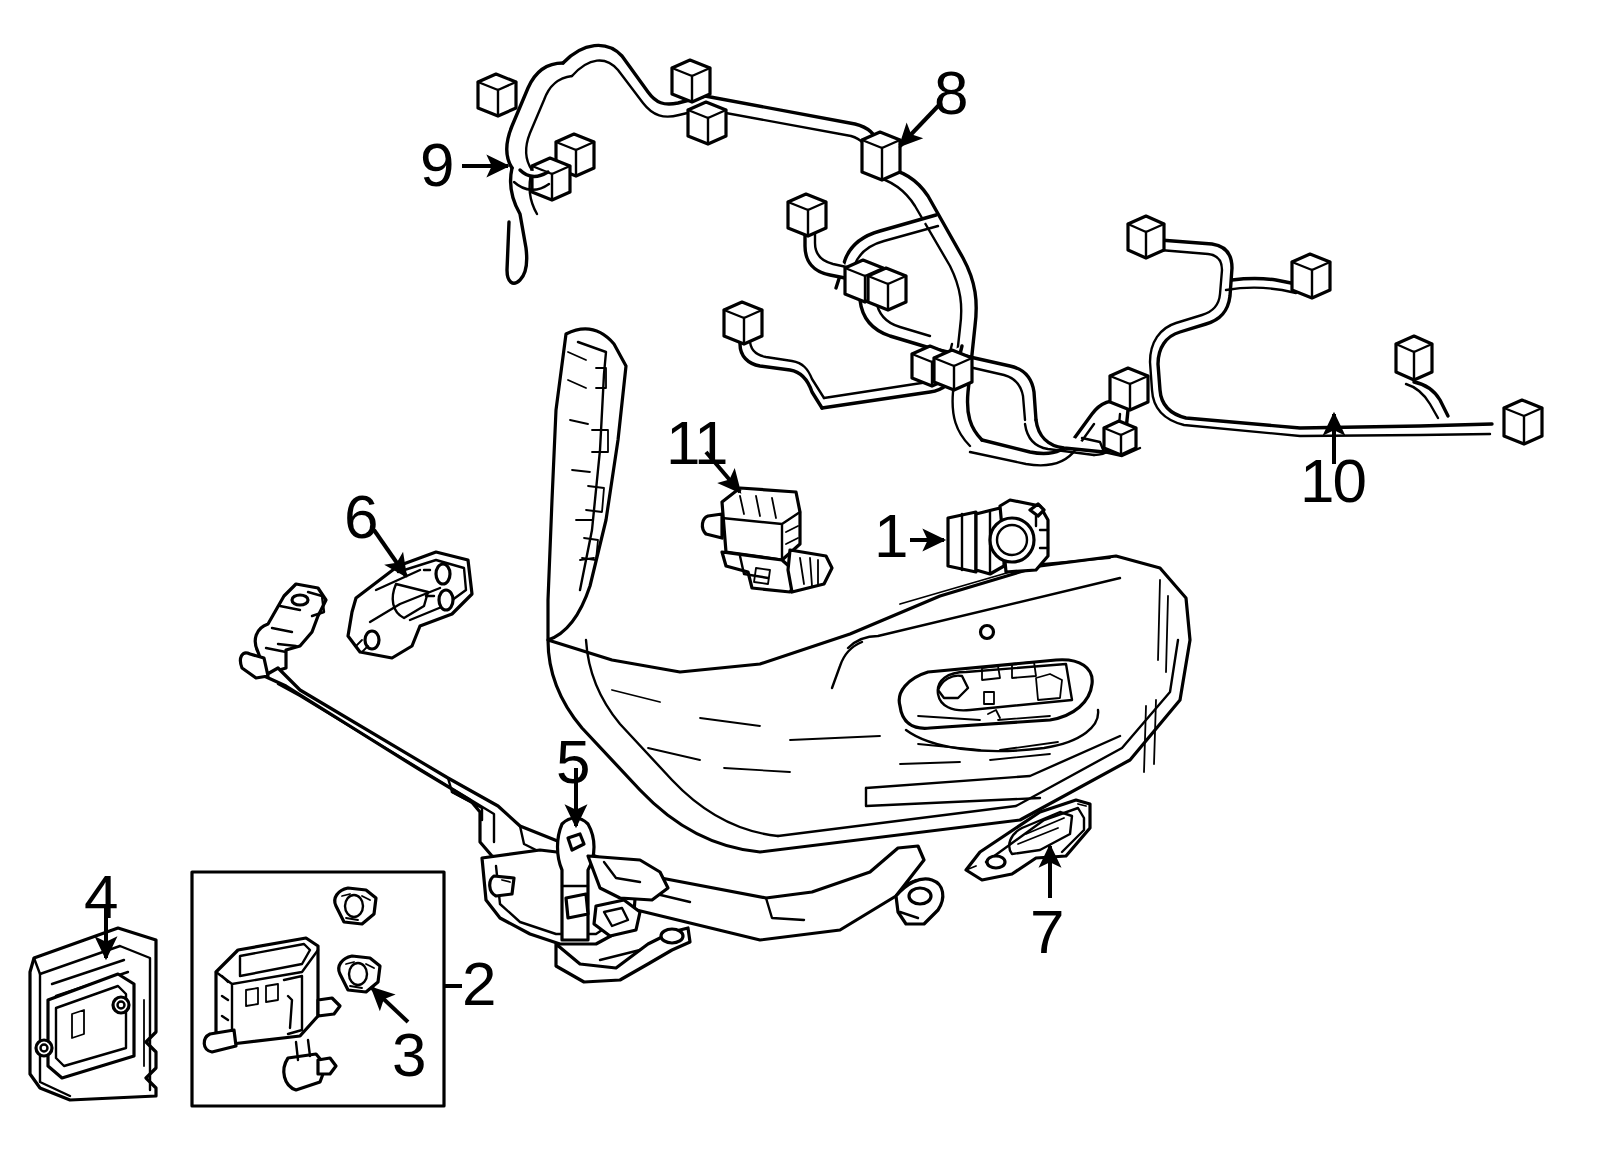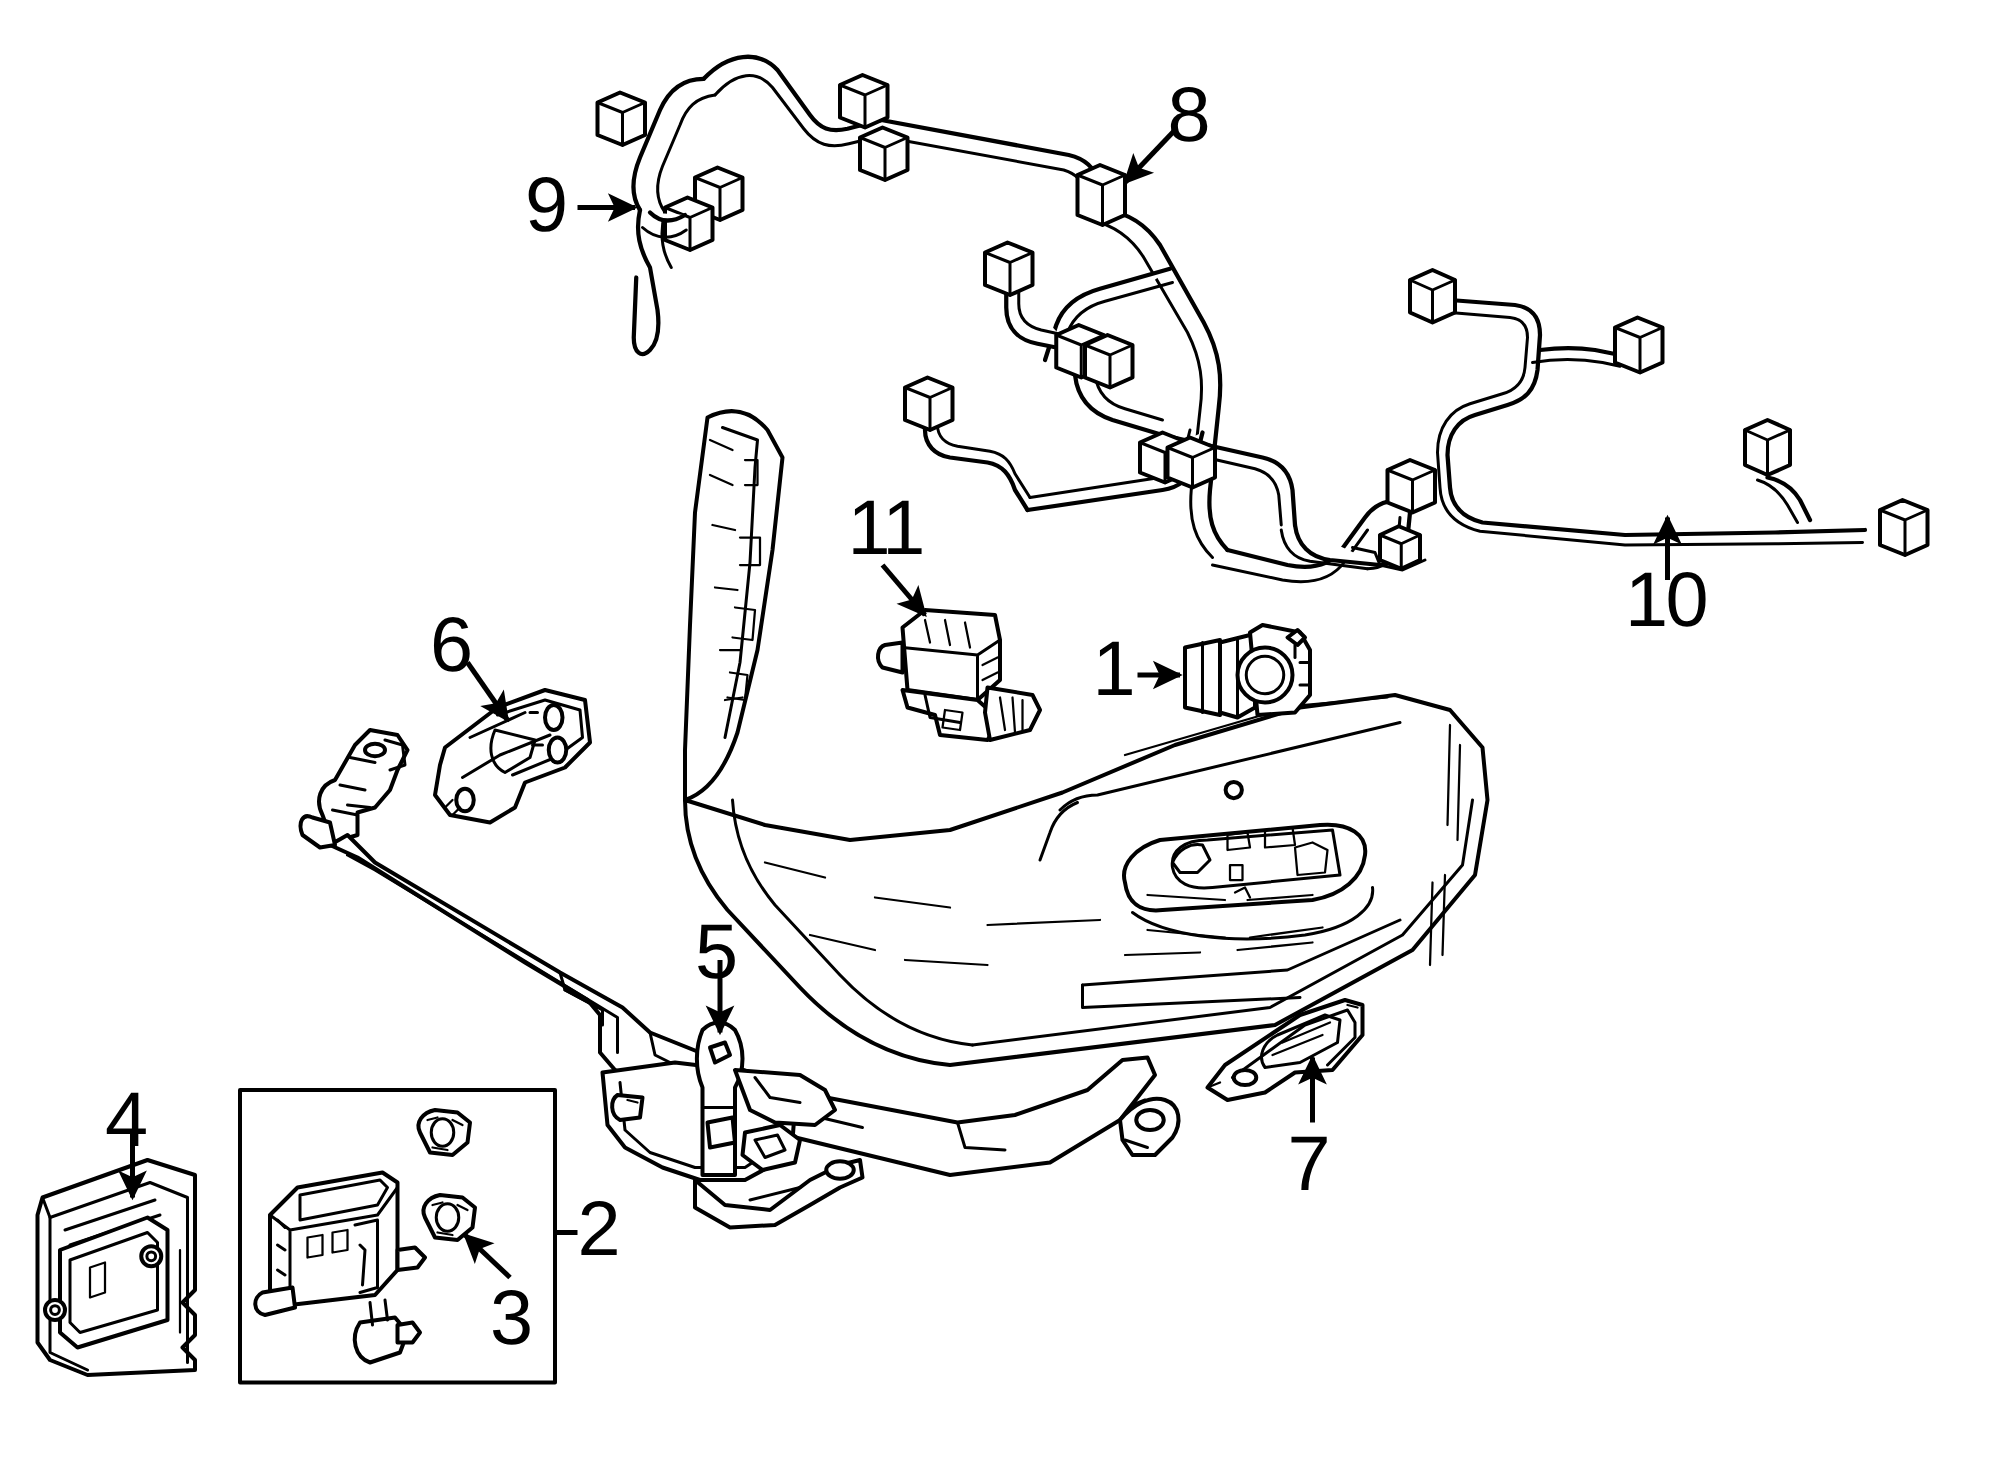--- a/index.html
+++ b/index.html
@@ -414,15 +414,15 @@
   <div class="callout" style="left:874px;top:505px;">1</div>
   <div class="callout" style="left:462px;top:953px;">2</div>
   <div class="callout" style="left:392px;top:1024px;">3</div>
   <div class="callout" style="left:84px;top:866px;">4</div>
   <div class="callout" style="left:556px;top:731px;">5</div>
   <div class="callout" style="left:344px;top:486px;">6</div>
   <div class="callout" style="left:1030px;top:901px;">7</div>
   <div class="callout" style="left:934px;top:62px;">8</div>
   <div class="callout" style="left:420px;top:134px;">9</div>
   <div class="callout wide" style="left:1300px;top:450px;">10</div>
-  <div class="callout wide" style="left:666px;top:392px;margin-left:12px;">11</div>
+  <div class="callout wide" style="left:666px;top:412px;">11</div>
 
 </div>
 
 </body></html>

